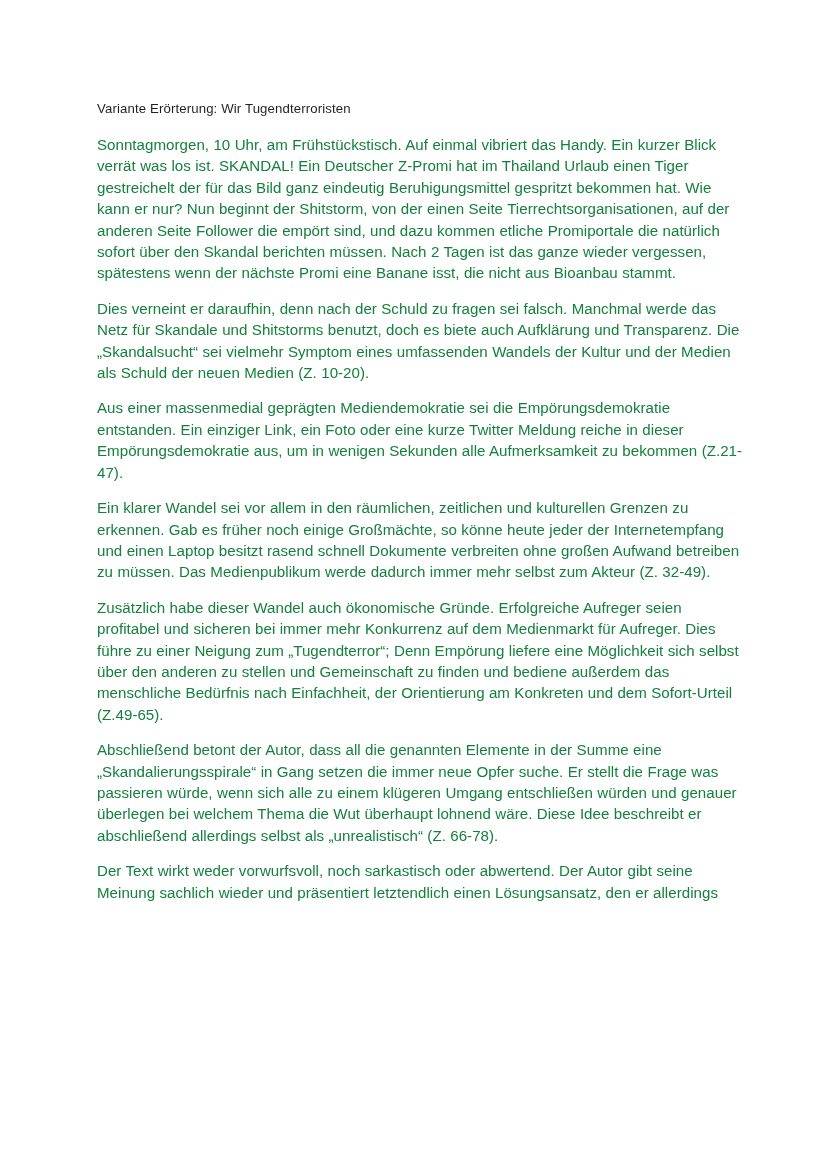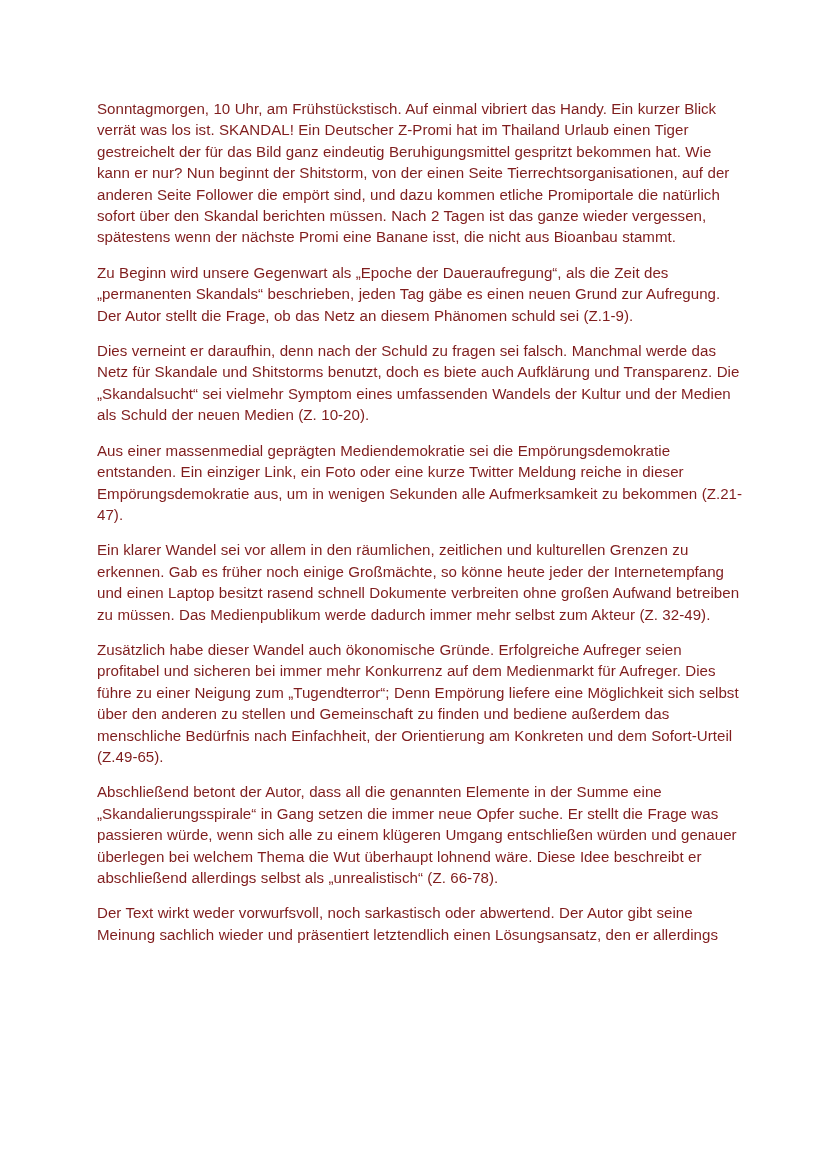--- a/index.html
+++ b/index.html
@@ -38,21 +38,21 @@
     line-height: 21px;
     color: #231f20;
     margin: 0 0 15px 0;
     letter-spacing: 0.01em;
     font-weight: 400;
   }
 
   .para {
     font-size: 15.1px;
     line-height: 21.4px;
-    color: #7f1d1d;
+    color: #15803d;
     margin: 0 0 14px 0;
     text-align: left;
     letter-spacing: 0.002em;
     word-spacing: 0.01em;
   }
 
   
   .para.tight {
     margin-top: -14px;
   }
@@ -60,25 +60,25 @@
   .para:last-child {
     margin-bottom: 12px;
   }
 </style>
 </head>
 <body>
 
 <div class="page">
   <div class="doc-body">
 
+    <h1 class="doc-title">Variante Erörterung: Wir Tugendterroristen</h1>
 
     <p class="para">Sonntagmorgen, 10 Uhr, am Frühstückstisch. Auf einmal vibriert das Handy. Ein kurzer Blick verrät was los ist. SKANDAL! Ein Deutscher Z-Promi hat im Thailand Urlaub einen Tiger gestreichelt der für das Bild ganz eindeutig Beruhigungsmittel gespritzt bekommen hat. Wie kann er nur? Nun beginnt der Shitstorm, von der einen Seite Tierrechtsorganisationen, auf der anderen Seite Follower die empört sind, und dazu kommen etliche Promiportale die natürlich sofort über den Skandal berichten müssen. Nach 2 Tagen ist das ganze wieder vergessen, spätestens wenn der nächste Promi eine Banane isst, die nicht aus Bioanbau stammt.</p>
 
 
-    <p class="para">Zu Beginn wird unsere Gegenwart als „Epoche der Daueraufregung“, als die Zeit des „permanenten Skandals“ beschrieben, jeden Tag gäbe es einen neuen Grund zur Aufregung. Der Autor stellt die Frage, ob das Netz an diesem Phänomen schuld sei (Z.1-9).</p>
 
     <p class="para">Dies verneint er daraufhin, denn nach der Schuld zu fragen sei falsch. Manchmal werde das Netz für Skandale und Shitstorms benutzt, doch es biete auch Aufklärung und Transparenz. Die „Skandalsucht“ sei vielmehr Symptom eines umfassenden Wandels der Kultur und der Medien als Schuld der neuen Medien (Z. 10-20).</p>
 
     <p class="para">Aus einer massenmedial geprägten Mediendemokratie sei die Empörungsdemokratie entstanden. Ein einziger Link, ein Foto oder eine kurze Twitter Meldung reiche in dieser Empörungsdemokratie aus, um in wenigen Sekunden alle Aufmerksamkeit zu bekommen (Z.21-47).</p>
 
     <p class="para">Ein klarer Wandel sei vor allem in den räumlichen, zeitlichen und kulturellen Grenzen zu erkennen. Gab es früher noch einige Großmächte, so könne heute jeder der Internetempfang und einen Laptop besitzt rasend schnell Dokumente verbreiten ohne großen Aufwand betreiben zu müssen. Das Medienpublikum werde dadurch immer mehr selbst zum Akteur (Z. 32-49).</p>
 
     <p class="para">Zusätzlich habe dieser Wandel auch ökonomische Gründe. Erfolgreiche Aufreger seien profitabel und sicheren bei immer mehr Konkurrenz auf dem Medienmarkt für Aufreger. Dies führe zu einer Neigung zum „Tugendterror“; Denn Empörung liefere eine Möglichkeit sich selbst über den anderen zu stellen und Gemeinschaft zu finden und bediene außerdem das menschliche Bedürfnis nach Einfachheit, der Orientierung am Konkreten und dem Sofort-Urteil (Z.49-65).</p>
 
     <p class="para">Abschließend betont der Autor, dass all die genannten Elemente in der Summe eine „Skandalierungsspirale“ in Gang setzen die immer neue Opfer suche. Er stellt die Frage was passieren würde, wenn sich alle zu einem klügeren Umgang entschließen würden und genauer überlegen bei welchem Thema die Wut überhaupt lohnend wäre. Diese Idee beschreibt er abschließend allerdings selbst als „unrealistisch“ (Z. 66-78).</p>

